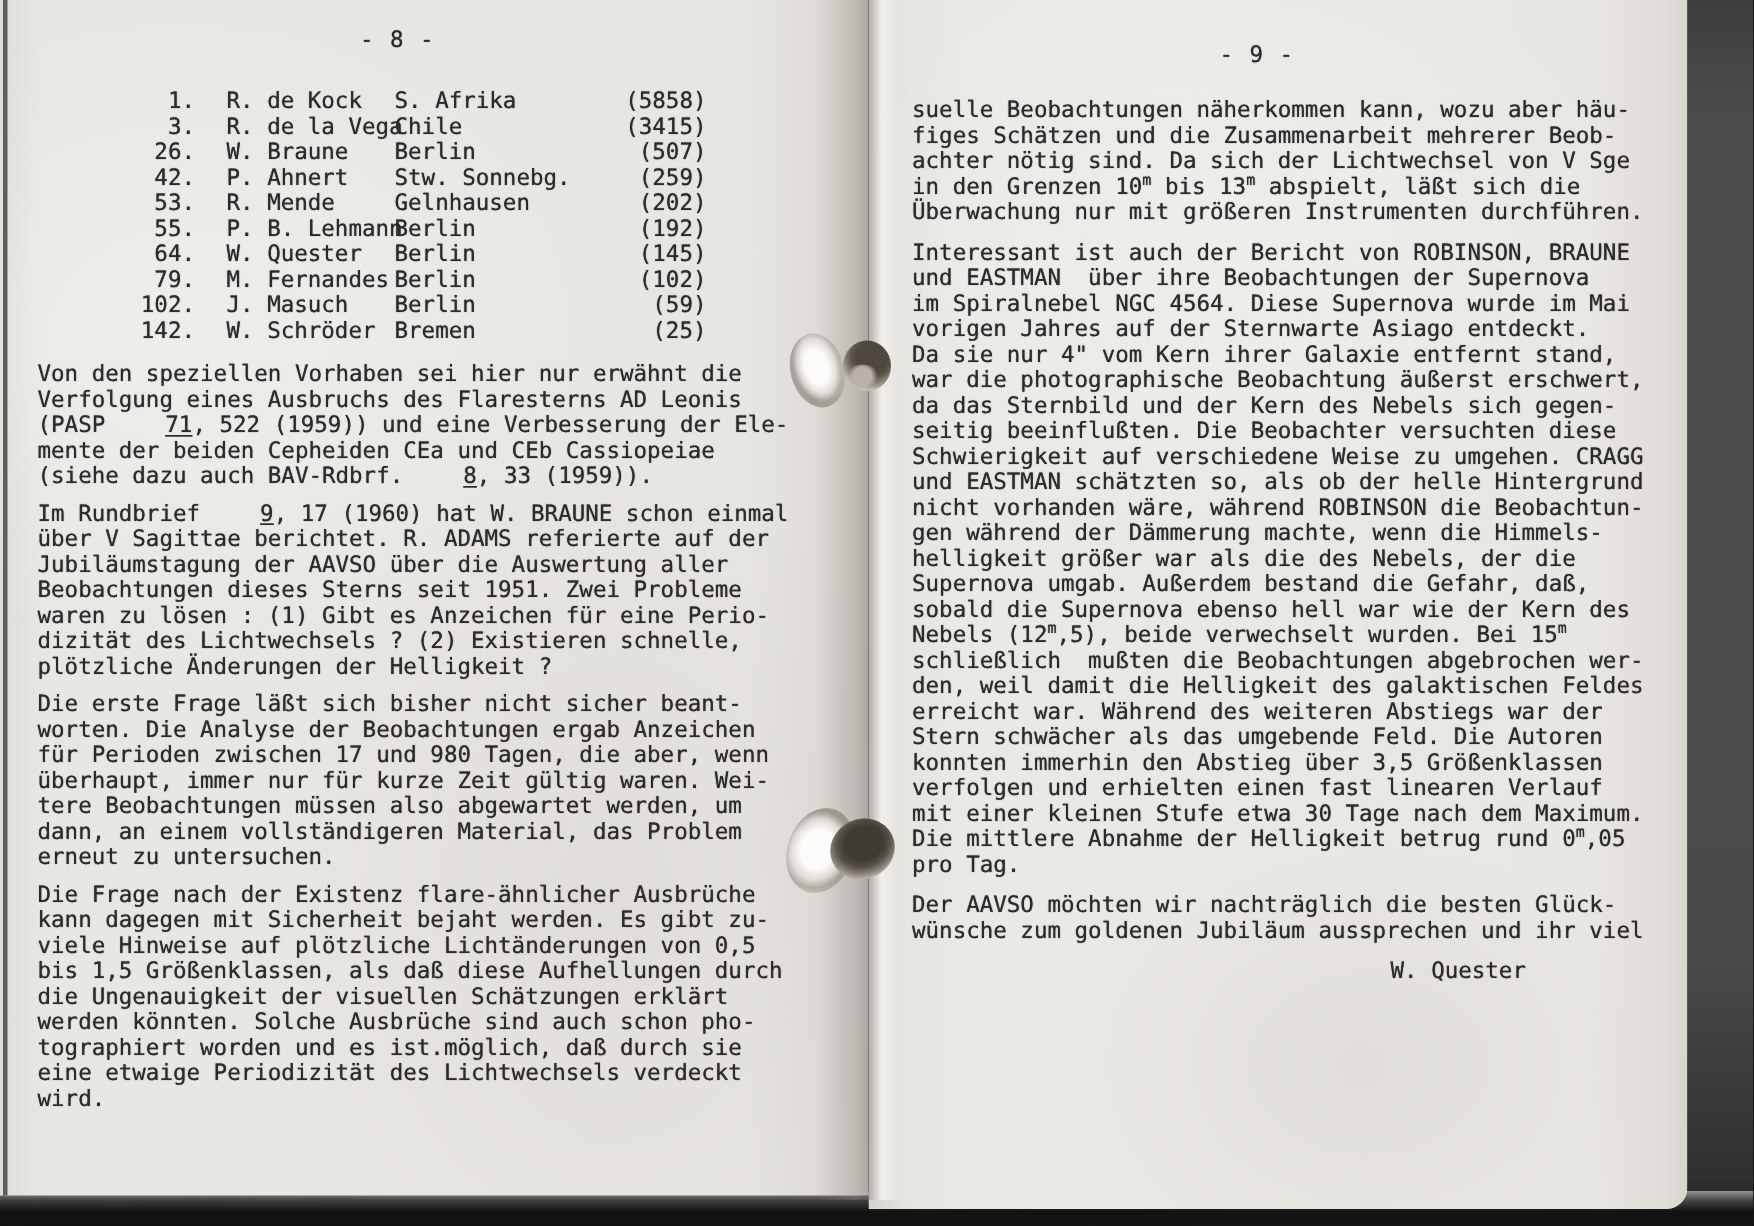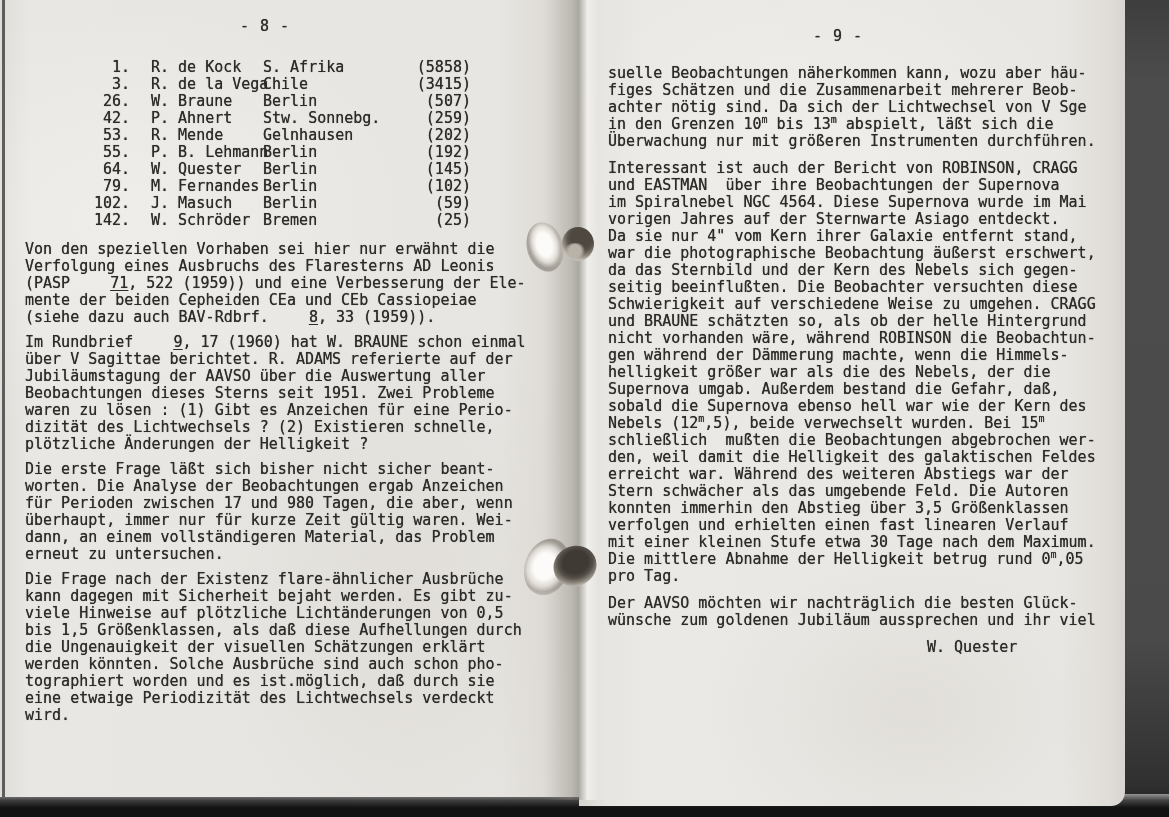--- a/index.html
+++ b/index.html
@@ -137,20 +137,21 @@
           <div class="line">Beobachtungen dieses Sterns seit 1951. Zwei Probleme</div>
           <div class="line">waren zu lösen : (1) Gibt es Anzeichen für eine Perio-</div>
           <div class="line">dizität des Lichtwechsels ? (2) Existieren schnelle,</div>
           <div class="line">plötzliche Änderungen der Helligkeit ?</div>
         </div>
         <div class="para">
           <div class="line">Die erste Frage läßt sich bisher nicht sicher beant-</div>
           <div class="line">worten. Die Analyse der Beobachtungen ergab Anzeichen</div>
           <div class="line">für Perioden zwischen 17 und 980 Tagen, die aber, wenn</div>
           <div class="line">überhaupt, immer nur für kurze Zeit gültig waren. Wei-</div>
+          <div class="line">tere Beobachtungen müssen also abgewartet werden, um</div>
           <div class="line">dann, an einem vollständigeren Material, das Problem</div>
           <div class="line">erneut zu untersuchen.</div>
         </div>
         <div class="para">
           <div class="line">Die Frage nach der Existenz flare-ähnlicher Ausbrüche</div>
           <div class="line">kann dagegen mit Sicherheit bejaht werden. Es gibt zu-</div>
           <div class="line">viele Hinweise auf plötzliche Lichtänderungen von 0,5</div>
           <div class="line">bis 1,5 Größenklassen, als daß diese Aufhellungen durch</div>
           <div class="line">die Ungenauigkeit der visuellen Schätzungen erklärt</div>
           <div class="line">werden könnten. Solche Ausbrüche sind auch schon pho-</div>
@@ -165,30 +166,30 @@
     <div class="page-num">- 9 -</div>
     <div>
         <div class="para">
           <div class="line">suelle Beobachtungen näherkommen kann, wozu aber häu-</div>
           <div class="line">figes Schätzen und die Zusammenarbeit mehrerer Beob-</div>
           <div class="line">achter nötig sind. Da sich der Lichtwechsel von V Sge</div>
           <div class="line">in den Grenzen 10<sup>m</sup> bis 13<sup>m</sup> abspielt, läßt sich die</div>
           <div class="line">Überwachung nur mit größeren Instrumenten durchführen.</div>
         </div>
         <div class="para">
-          <div class="line">Interessant ist auch der Bericht von ROBINSON, CRAGG</div>
+          <div class="line">Interessant ist auch der Bericht von ROBINSON, BRAUNE</div>
           <div class="line">und EASTMAN  über ihre Beobachtungen der Supernova</div>
           <div class="line">im Spiralnebel NGC 4564. Diese Supernova wurde im Mai</div>
           <div class="line">vorigen Jahres auf der Sternwarte Asiago entdeckt.</div>
           <div class="line">Da sie nur 4" vom Kern ihrer Galaxie entfernt stand,</div>
           <div class="line">war die photographische Beobachtung äußerst erschwert,</div>
           <div class="line">da das Sternbild und der Kern des Nebels sich gegen-</div>
           <div class="line">seitig beeinflußten. Die Beobachter versuchten diese</div>
           <div class="line">Schwierigkeit auf verschiedene Weise zu umgehen. CRAGG</div>
-          <div class="line">und BRAUNE schätzten so, als ob der helle Hintergrund</div>
+          <div class="line">und EASTMAN schätzten so, als ob der helle Hintergrund</div>
           <div class="line">nicht vorhanden wäre, während ROBINSON die Beobachtun-</div>
           <div class="line">gen während der Dämmerung machte, wenn die Himmels-</div>
           <div class="line">helligkeit größer war als die des Nebels, der die</div>
           <div class="line">Supernova umgab. Außerdem bestand die Gefahr, daß,</div>
           <div class="line">sobald die Supernova ebenso hell war wie der Kern des</div>
           <div class="line">Nebels (12<sup>m</sup>,5), beide verwechselt wurden. Bei 15<sup>m</sup></div>
           <div class="line">schließlich  mußten die Beobachtungen abgebrochen wer-</div>
           <div class="line">den, weil damit die Helligkeit des galaktischen Feldes</div>
           <div class="line">erreicht war. Während des weiteren Abstiegs war der</div>
           <div class="line">Stern schwächer als das umgebende Feld. Die Autoren</div>

